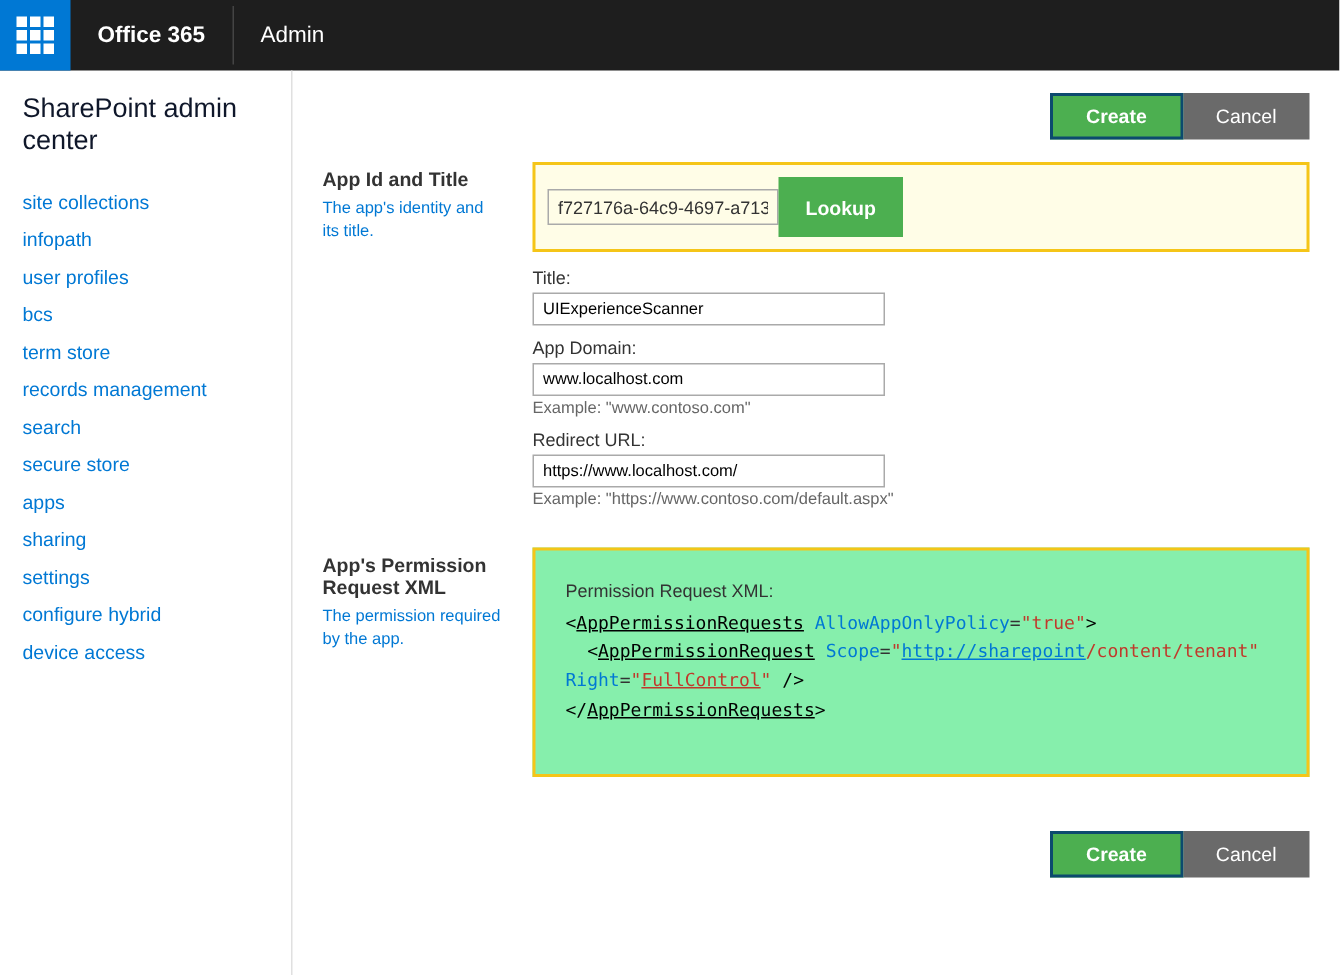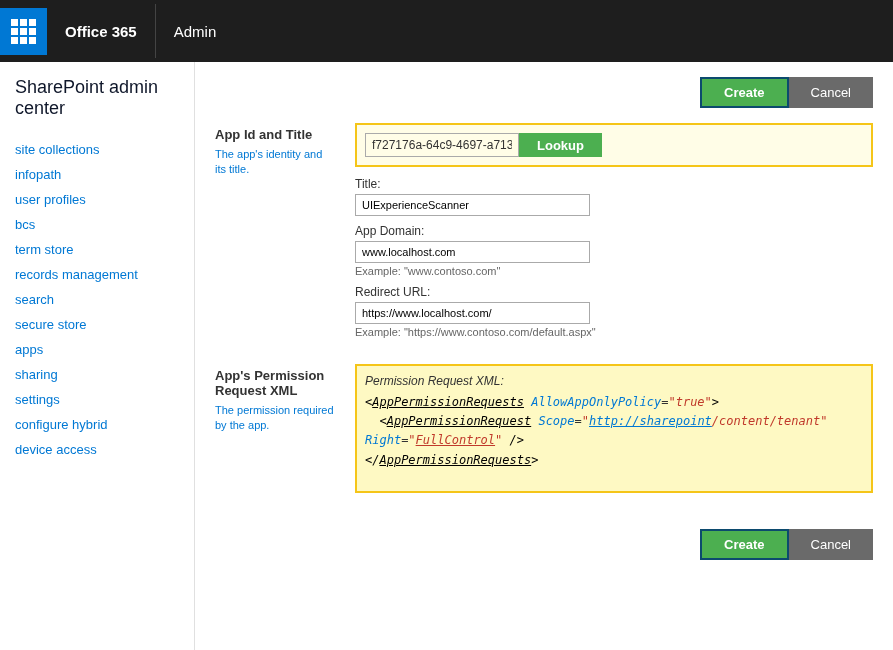--- a/index.html
+++ b/index.html
@@ -1,21 +1,21 @@
 <!DOCTYPE html>
 <html><head>
   <meta charset="utf-8">
   <style>
     * { box-sizing: border-box; margin: 0; padding: 0; }
     body { font-family: 'Segoe UI', Arial, sans-serif; font-size: 13px; color: #333; background: #fff; }
 
     
     .topbar {
       background: #1e1e1e;
-      height: 62px;
+      height: 47px;
       display: flex;
       align-items: center;
       padding: 4px 0;
     }
     .topbar-grid {
       width: 47px;
       height: 47px;
       display: flex;
       align-items: center;
       justify-content: center;
@@ -168,21 +168,21 @@
       outline: none;
     }
     .btn-lookup {
       background: #4caf50;
       color: #fff;
       border: none;
       padding: 5px 18px;
       font-size: 13px;
       cursor: pointer;
       font-weight: 600;
-      height: 24px;
+      height: 40px;
     }
 
     
     .field-group {
       margin-bottom: 8px;
     }
     .field-group-label {
       font-size: 12px;
       color: #333;
       margin-bottom: 3px;
@@ -199,24 +199,23 @@
       color: #666;
       margin-top: 2px;
     }
 
     
     .perm-section {
       display: flex;
     }
     .perm-xml-box {
       border: 2px solid #f5c518;
-      background: #fef9c3;
-      padding: 8px;
+      background: #86efac;
+      padding: 20px;
       flex: 1;
-      font-style: italic;
     }
     .perm-xml-label {
       font-size: 12px;
       color: #333;
       margin-bottom: 5px;
     }
     .perm-xml-content {
       font-family: monospace;
       font-size: 12px;
       color: #333;

